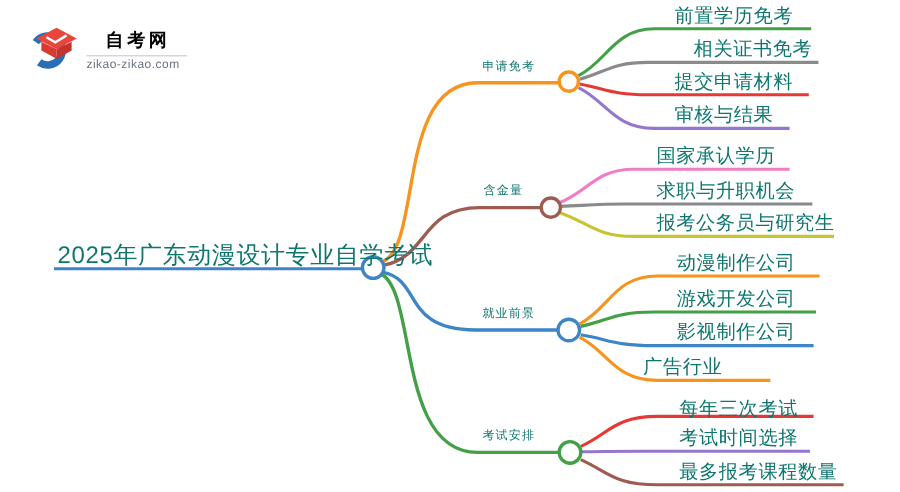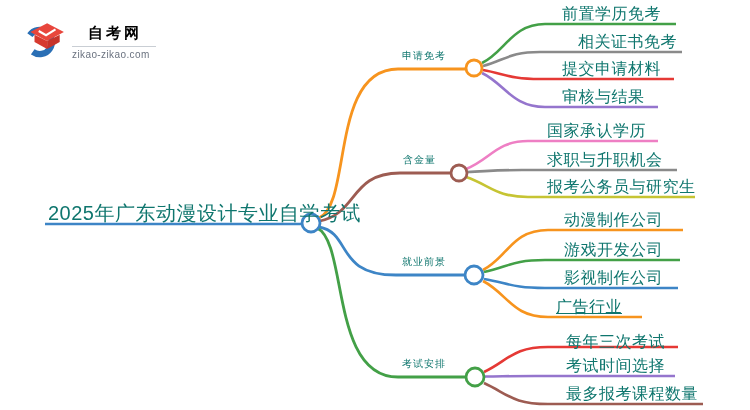--- a/index.html
+++ b/index.html
@@ -101,19 +101,19 @@
   <div class="node-label leaf-label" style="left:562px;top:61px;">提交申请材料</div>
   <div class="node-label leaf-label" style="left:562px;top:89px;">审核与结果</div>
 
   <div class="node-label leaf-label" style="left:547px;top:123px;">国家承认学历</div>
   <div class="node-label leaf-label" style="left:547px;top:152px;">求职与升职机会</div>
   <div class="node-label leaf-label" style="left:547px;top:179px;">报考公务员与研究生</div>
 
   <div class="node-label leaf-label" style="left:564px;top:212px;">动漫制作公司</div>
   <div class="node-label leaf-label" style="left:564px;top:270px;">影视制作公司</div>
   <div class="node-label leaf-label" style="left:564px;top:242px;">游戏开发公司</div>
-  <div class="node-label leaf-label" style="left:556px;top:299px;text-decoration:underline;">广告行业</div>
+  <div class="node-label leaf-label" style="left:536px;top:299px;">广告行业</div>
 
   <div class="node-label leaf-label" style="left:566px;top:334px;">每年三次考试</div>
   <div class="node-label leaf-label" style="left:566px;top:358px;">考试时间选择</div>
   <div class="node-label leaf-label" style="left:566px;top:386px;">最多报考课程数量</div>
 
 </div>
 
 </body></html>

